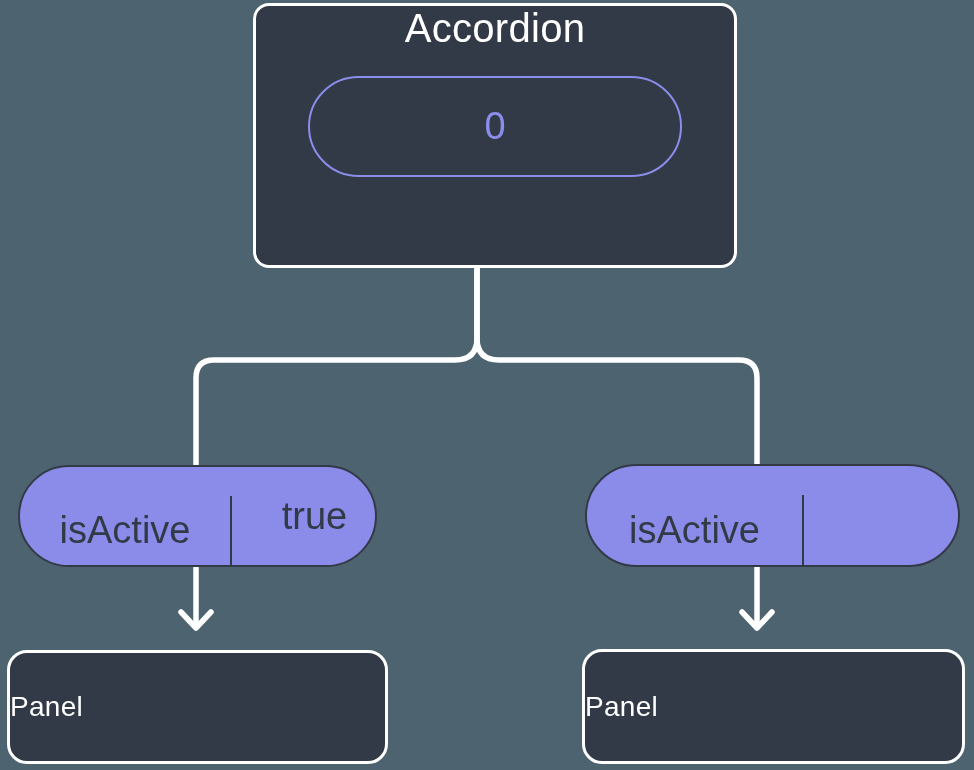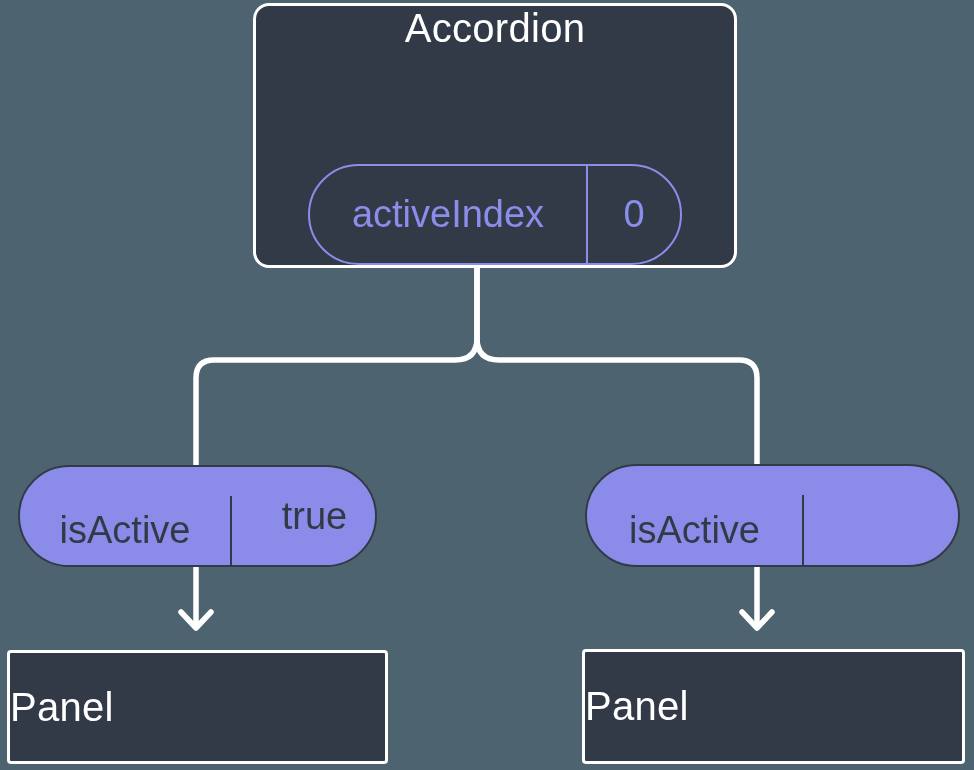--- a/index.html
+++ b/index.html
@@ -35,21 +35,21 @@
     stroke-linecap:round;
     stroke-linejoin:round;
   }
   .node{
     position:absolute;
     background:var(--node-fill);
     border:3px solid var(--node-border);
     color:#ffffff;
     display:flex;
     align-items:center;
-    justify-content:space-between;
+    justify-content:flex-start;
   }
   .node.root{
     left:253px;top:3px;width:484px;height:265px;
     border-radius:16px;
     flex-direction:column;
     gap:26px;
   }
   .node-title{
     font-size:40px;
     font-weight:500;
@@ -87,22 +87,22 @@
   .state-pill .cell{
     display:flex;align-items:center;justify-content:center;
   }
   .state-pill .cell.name{border-right:2.5px solid var(--dark-text);margin-top:29px;}
   .state-pill .cell.value{flex:1;margin-left:22px;}
   .state-pill.left{left:18px;top:465px;width:359px;height:102px;}
   .state-pill.left .cell.name{flex:0 0 212px;}
   .state-pill.right{left:585px;top:464px;width:375px;height:103px;}
   .state-pill.right .cell.name{flex:0 0 217px;}
   .node.panel{
-    border-radius:4px;
-    font-size:40px;
+    border-radius:20px;
+    font-size:28px;
     font-weight:500;
     letter-spacing:0.3px;
   }
   .node.panel.left{left:7px;top:650px;width:381px;height:114px;}
   .node.panel.right{left:582px;top:649px;width:383px;height:115px;}
 </style>
 </head>
 <body>
 
 <div class="stage">
@@ -110,21 +110,20 @@
   <svg class="connectors" viewBox="0 0 974 770" xmlns="http://www.w3.org/2000/svg">
     <path d="M477,268 L477,338 Q477,360 455,360 L214,360 Q196,360 196,378 L196,627"></path>
     <path d="M477,268 L477,338 Q477,360 499,360 L739,360 Q757,360 757,378 L757,627"></path>
     <path class="arrowhead" d="M181,612 L196,628 L211,612"></path>
     <path class="arrowhead" d="M742,612 L757,628 L772,612"></path>
   </svg>
 
   <div class="node root">
     <div class="node-title">Accordion</div>
     <div class="prop-pill">
-      <div class="cell name">activeIndex</div>
       <div class="cell value">0</div>
     </div>
   </div>
 
   <div class="state-pill left">
     <div class="cell name">isActive</div>
     <div class="cell value">true</div>
   </div>
 
   <div class="state-pill right">

